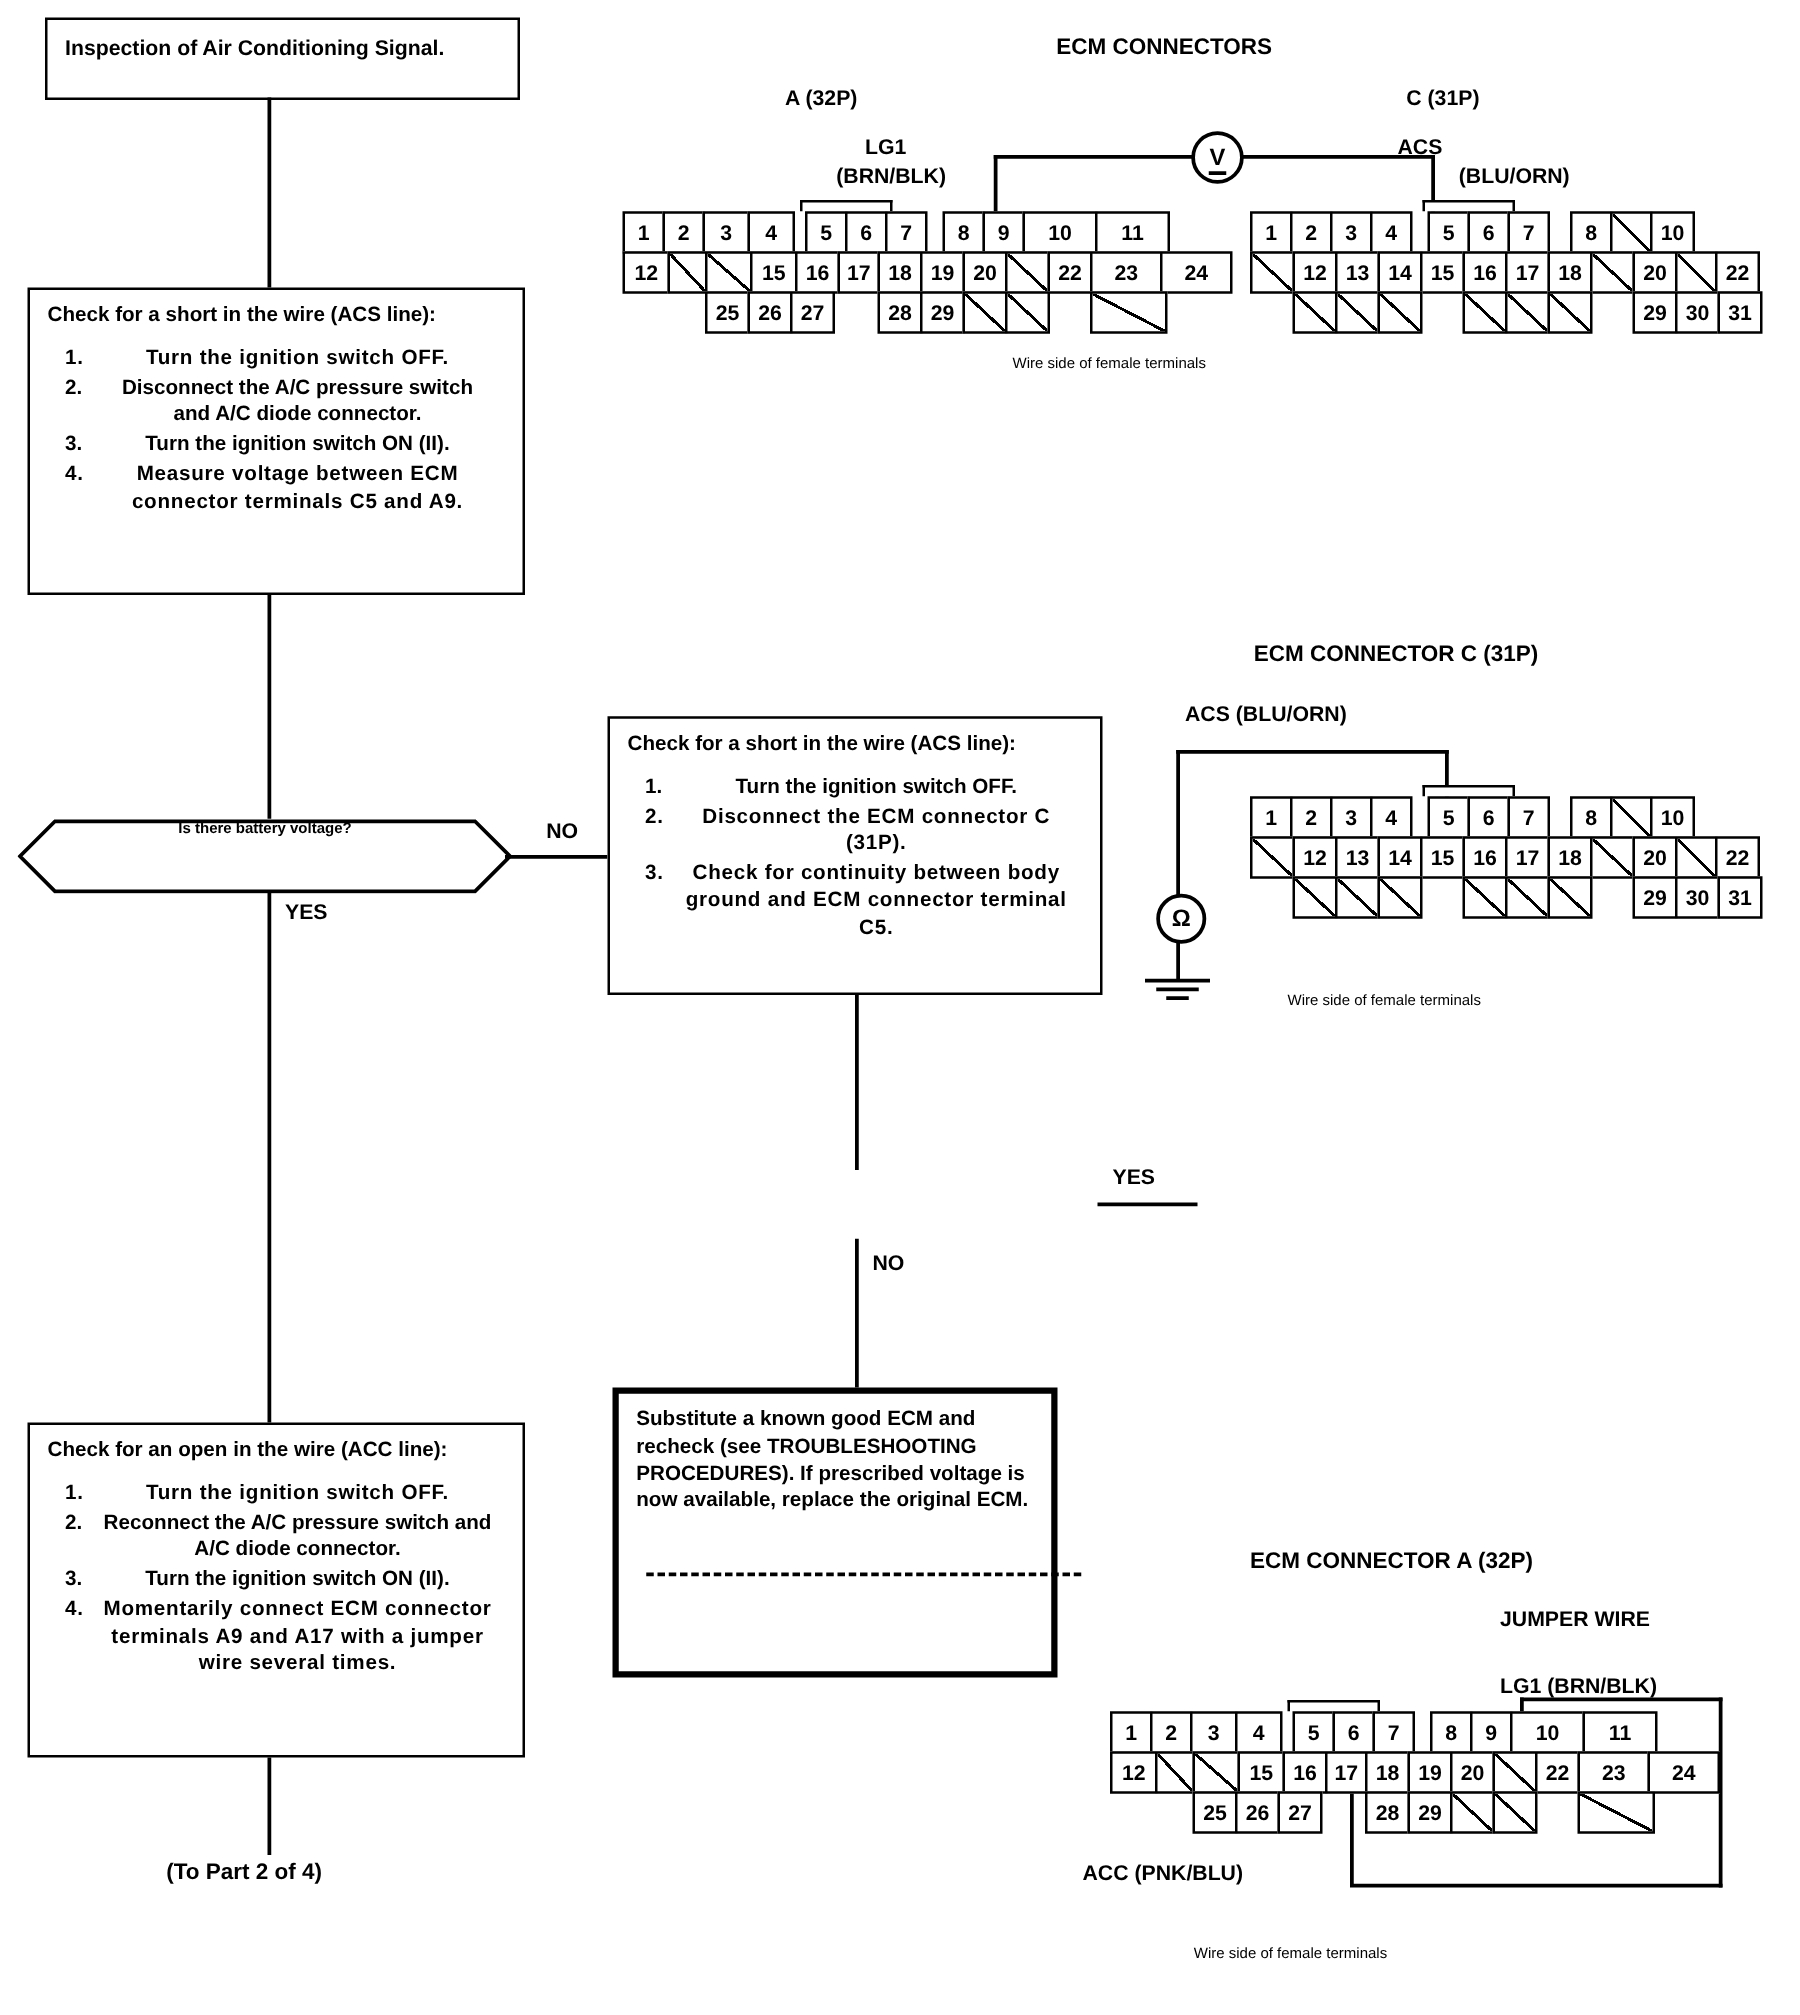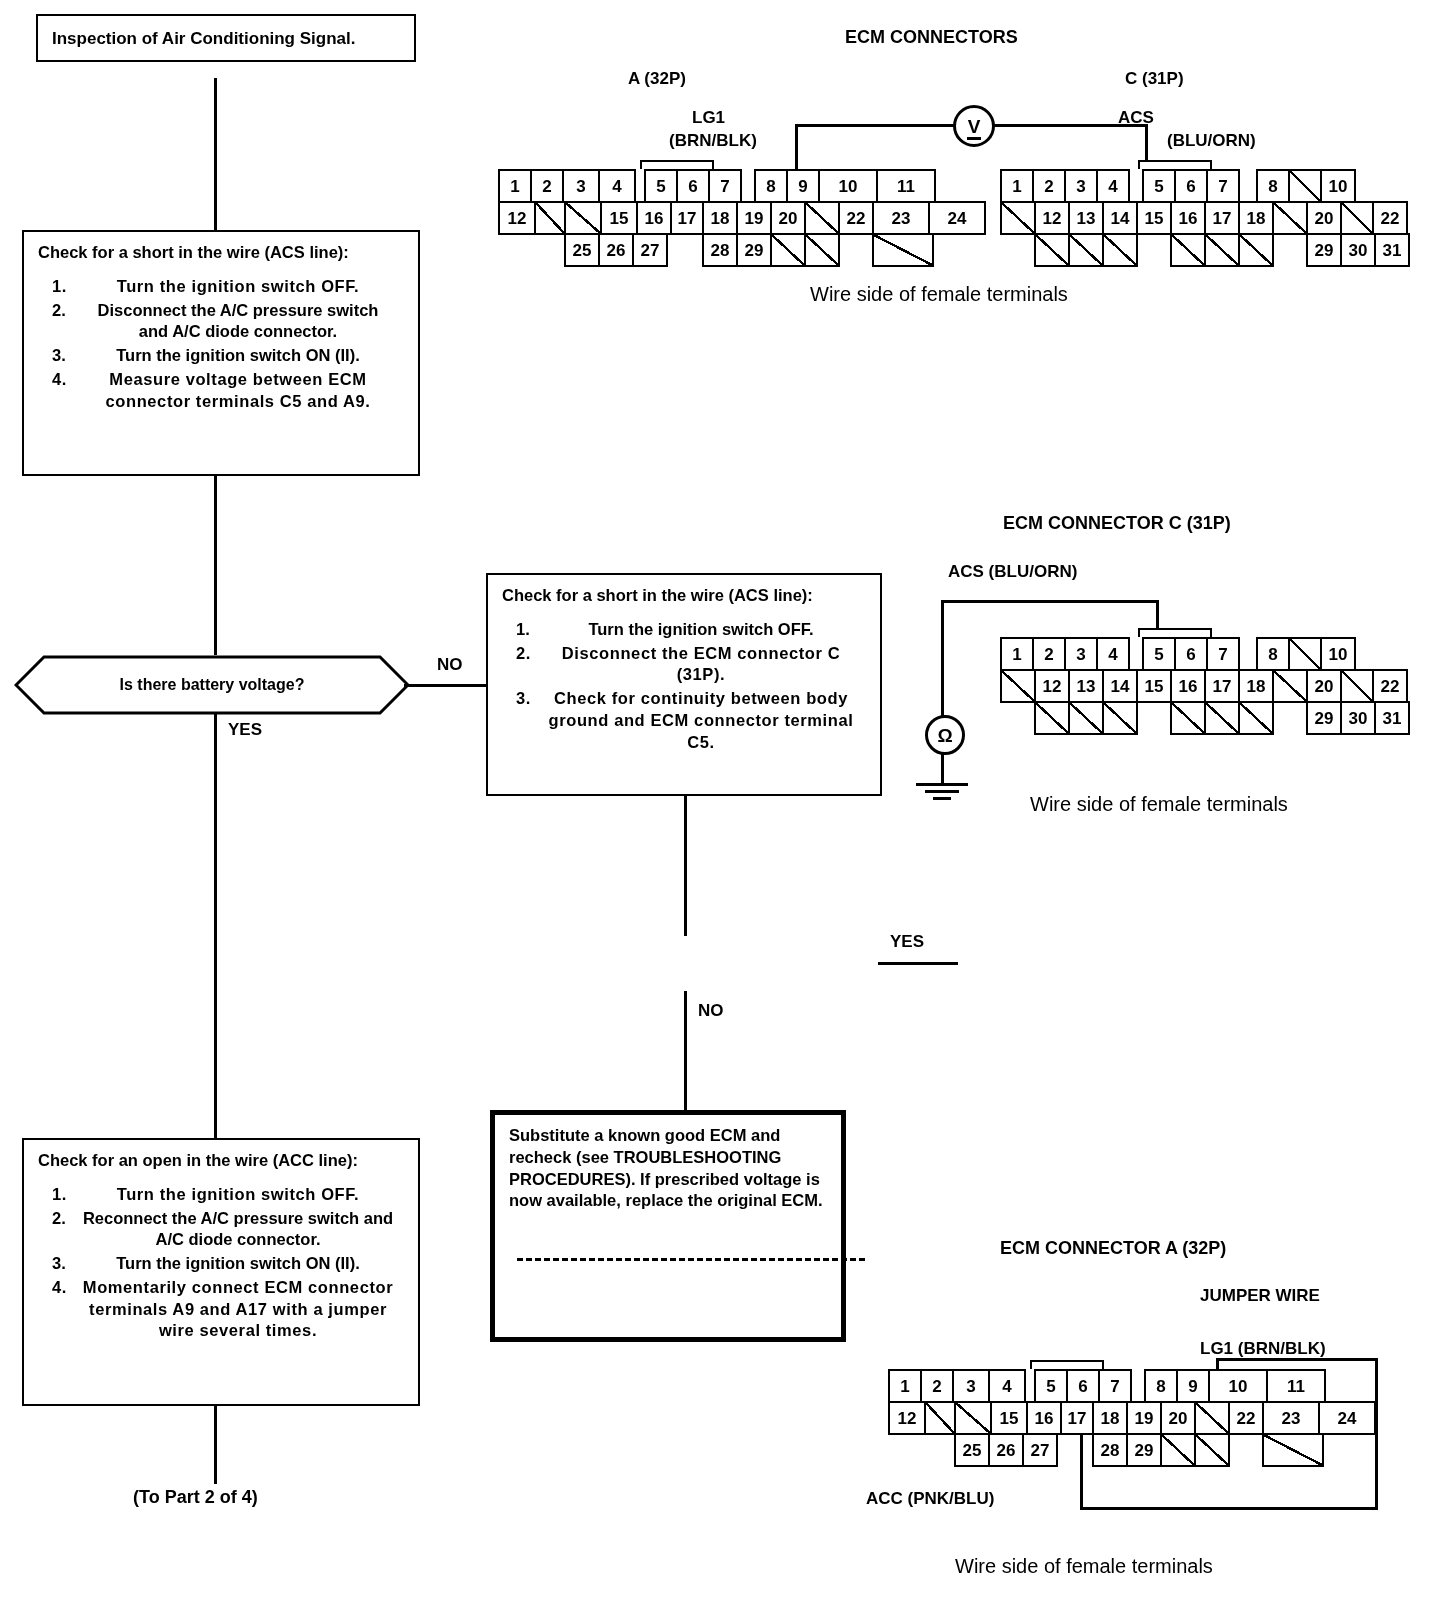--- a/index.html
+++ b/index.html
@@ -45,22 +45,22 @@
     content:counter(st) ".";
     position:absolute;left:2px;top:0;
     font-weight:bold;
   }
   .wide-track{letter-spacing:.6px;}
 
   
   .hex{
     position:absolute;
     box-sizing:border-box;
-    display:flex;align-items:center;justify-content:center;
-    font-size:16px;font-weight:bold;
+    display:flex;justify-content:center;
+    font-size:12px;font-weight:bold;
     background:#fff;
   }
   .hex svg{position:absolute;left:0;top:0;}
   .hex span{position:relative;z-index:2;}
 
   
   .conn{position:absolute;}
   .cell{
     position:absolute;
     box-sizing:border-box;
@@ -79,21 +79,21 @@
     position:absolute;left:0;top:0;width:100%;height:100%;
     background:linear-gradient(to top right,
       transparent calc(50% - 1.2px), #000 calc(50% - 1.2px),
       #000 calc(50% + 1.2px), transparent calc(50% + 1.2px));
   }
   .capbar{position:absolute;border:2px solid #000;border-bottom:none;background:#fff;height:9px;box-sizing:border-box;}
 
   
   .lbl{position:absolute;font-weight:bold;font-size:17px;white-space:nowrap;}
   .lbl.big{font-size:18px;}
-  .lbl.plain{font-weight:normal;font-size:20px;}
+  .lbl.plain{font-weight:normal;font-size:12px;}
   .lbl.yn{font-weight:bold;font-size:17px;}
 
   
   .wire{position:absolute;background:#000;}
   .wire.h{height:3px;}
   .wire.v{width:3px;}
 
   .meter{
     position:absolute;
     border:3px solid #000;border-radius:50%;
@@ -111,21 +111,21 @@
     border-top:3px dashed #000;
     height:0;
   }
   .gnd1,.gnd2,.gnd3{position:absolute;background:#000;height:3px;}
 </style>
 </head>
 <body>
 
 <div id="page">
 
-  <div class="box" style="left:36px;top:14px;width:380px;height:48px;">
+  <div class="box" style="left:36px;top:14px;width:380px;height:66px;">
     <div class="box-inner" style="padding:12px 14px;">
       <span style="font-size:17px;">Inspection of Air Conditioning Signal.</span>
     </div>
   </div>
 
   <div class="wire v" style="left:214px;top:78px;height:156px;"></div>
 
   <div class="box" style="left:22px;top:230px;width:398px;height:246px;">
     <div class="box-inner">
       <span class="hdr">Check for a short in the wire (ACS line):</span>

